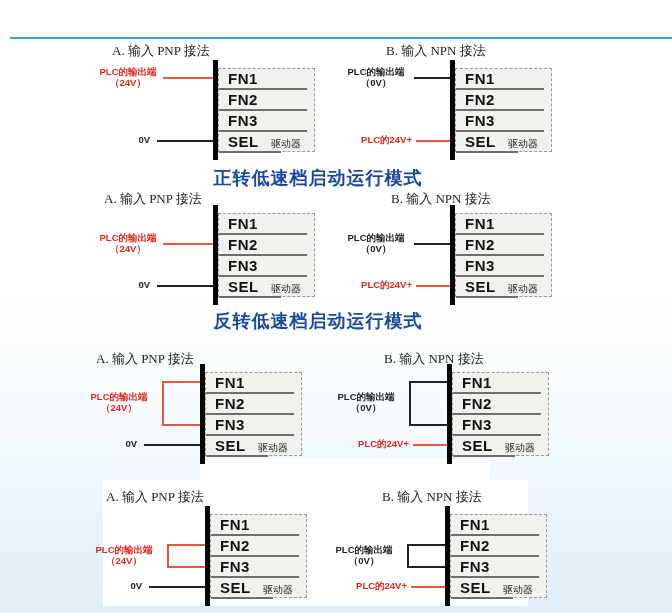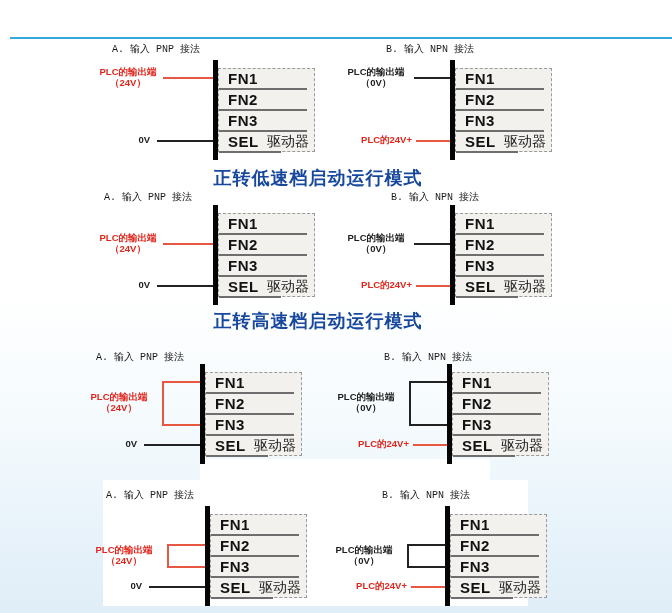--- a/index.html
+++ b/index.html
@@ -13,34 +13,34 @@
     position:absolute;left:10px;top:13px;width:138px;height:26px;
     background:#0f96d5;color:#fff;font-weight:bold;font-size:19px;line-height:26px;
     padding-left:13px;box-sizing:border-box;letter-spacing:1px;
     clip-path:polygon(0 0,100% 0,88% 100%,0 100%);
   }
   .banner-line{position:absolute;left:10px;top:37px;right:0;height:2px;background:#35a9de;}
   
   .caption3-bg{position:absolute;left:200px;top:459px;width:290px;height:27px;background:#fff;}
   .sec4-card{position:absolute;left:103px;top:480px;width:425px;height:126px;background:#fff;}
   
-  .dheading{position:absolute;font-family:Liberation Mono, monospace;
-    font-size:10px;color:#1c1c1c;white-space:nowrap;}
+  .dheading{position:absolute;font-family:Liberation Serif, serif;
+    font-size:13px;color:#1c1c1c;white-space:nowrap;}
   
   .caption{position:absolute;left:0;width:636px;text-align:center;
     font-size:18px;font-weight:bold;color:#17489e;letter-spacing:1px;}
   
   .diagram{position:absolute;width:260px;height:112px;}
   .bar{position:absolute;left:118px;top:6px;width:5px;height:100px;background:#050505;}
   .dbox{position:absolute;left:123px;top:14px;width:97px;height:84px;
     background:#f2f1ee;border:1px dashed #9a9a9a;box-sizing:border-box;}
   .trow{position:absolute;left:0;width:100%;height:21px;}
   .trow .tlabel{position:absolute;left:9px;top:1px;font-size:15px;font-weight:bold;color:#121212;letter-spacing:0.5px;}
   .tline{position:absolute;left:0;top:19px;height:2px;background:#6e6e6e;}
-  .driver{position:absolute;right:5px;bottom:0px;font-size:14px;color:#1c1c1c;
+  .driver{position:absolute;right:13px;bottom:0px;font-size:10px;color:#1c1c1c;
     font-family:Liberation Sans, sans-serif;}
   
   .wire{position:absolute;height:2px;}
   .vwire{position:absolute;width:2px;}
   .red{background:#e8573f;}
   .blk{background:#222;}
   .wlabel{position:absolute;text-align:center;font-weight:bold;font-size:9.5px;line-height:11px;white-space:nowrap;}
   .wlabel.redtxt{color:#e1251b;}
   .wlabel.blktxt{color:#1c1c1c;}
 </style>
@@ -175,21 +175,21 @@
           <span class="tline" style="width:88px"></span>
         </div>
       <div class="trow" style="top:63px">
           <span class="tlabel">SEL</span>
           <span class="tline" style="width:62px"></span>
         </div>
       <div class="driver">驱动器</div>
     </div>
   </div>
 
-  <div class="caption" style="top:309px">正转高速档启动运行模式</div>
+  <div class="caption" style="top:309px">反转低速档启动运行模式</div>
 
   <div class="dheading" style="left:96px;top:350px">A. 输入 PNP 接法</div>
   <div class="dheading" style="left:384px;top:350px">B. 输入 NPN 接法</div>
 
   <div class="diagram" style="left:82px;top:358px">
     <div class="wlabel redtxt" style="left:0;top:33px;width:74px">
       <div>PLC的输出端</div>
       <div>（24V）</div>
     </div>
     <div class="vwire red" style="left:80px;top:23px;height:45px"></div>

